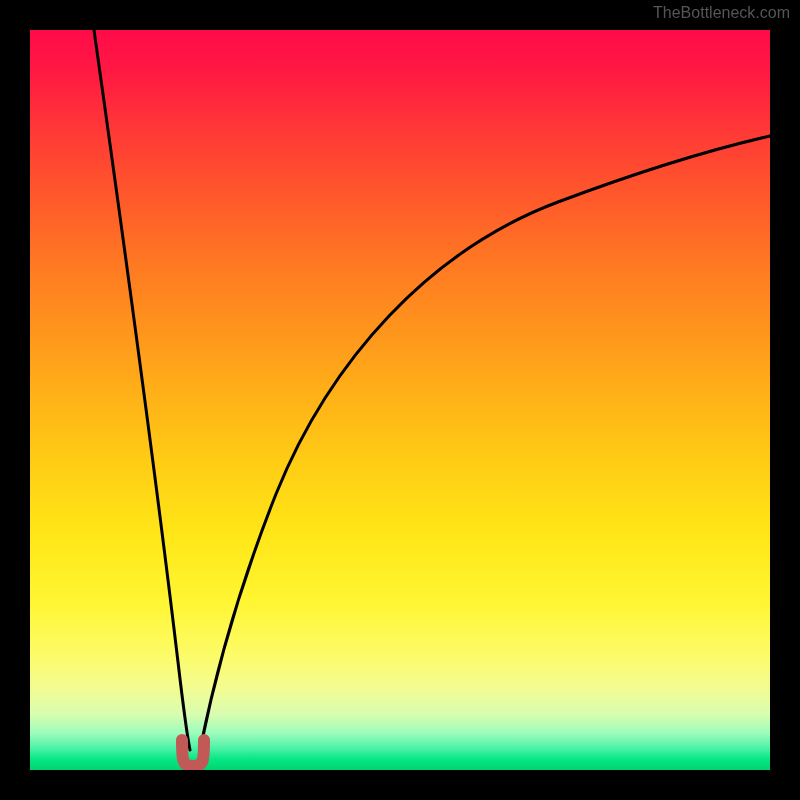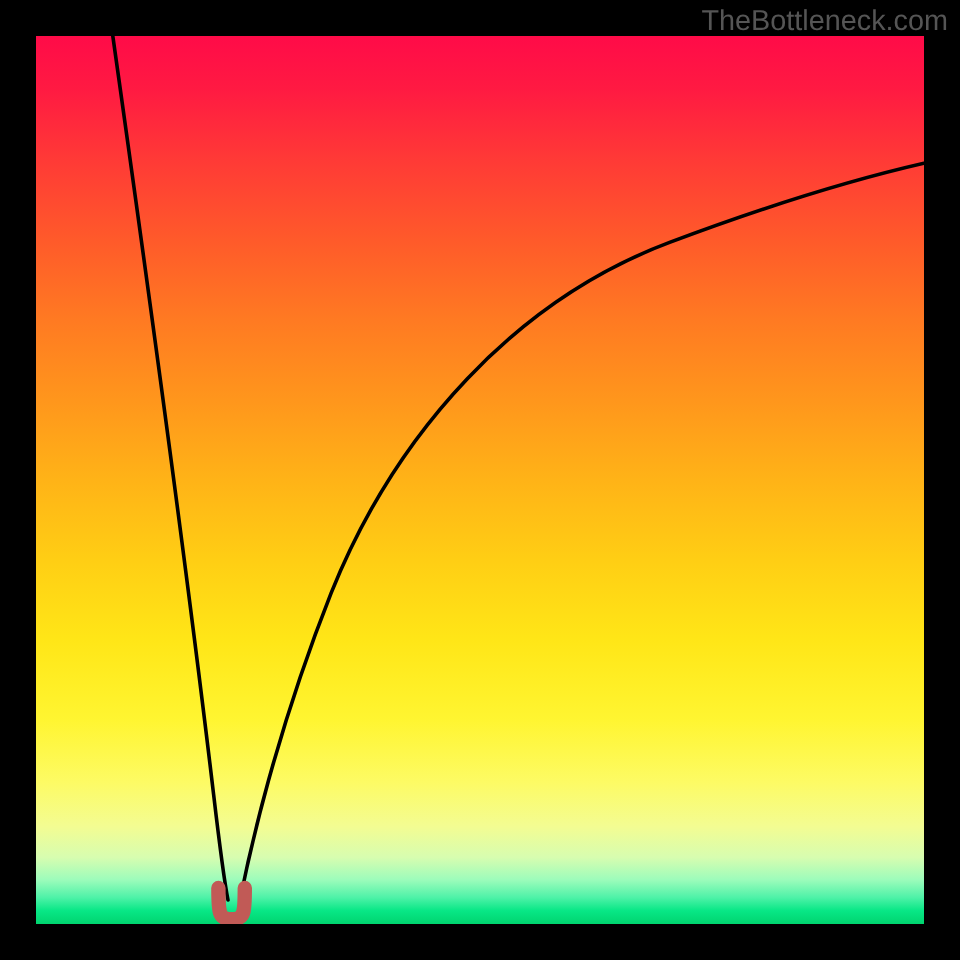--- a/index.html
+++ b/index.html
@@ -41,21 +41,21 @@
       #4ff2a8 97%,
       #08e786 98.5%,
       #00d46f 100%
     );
   }
   .watermark {
     position: absolute;
     top: 4px;
     right: 10px;
     color: #555555;
-    font-size: 24px;
+    font-size: 16px;
     font-weight: 400;
     letter-spacing: 0px;
     z-index: 5;
   }
   svg.curves {
     position: absolute;
     left: 30px;
     top: 30px;
     width: 740px;
     height: 740px;

